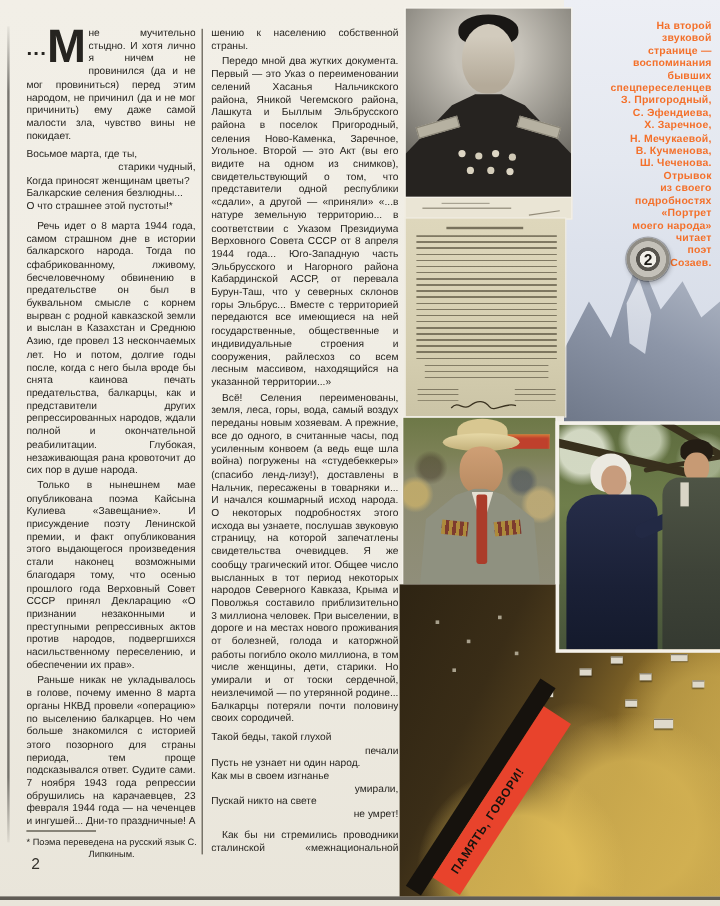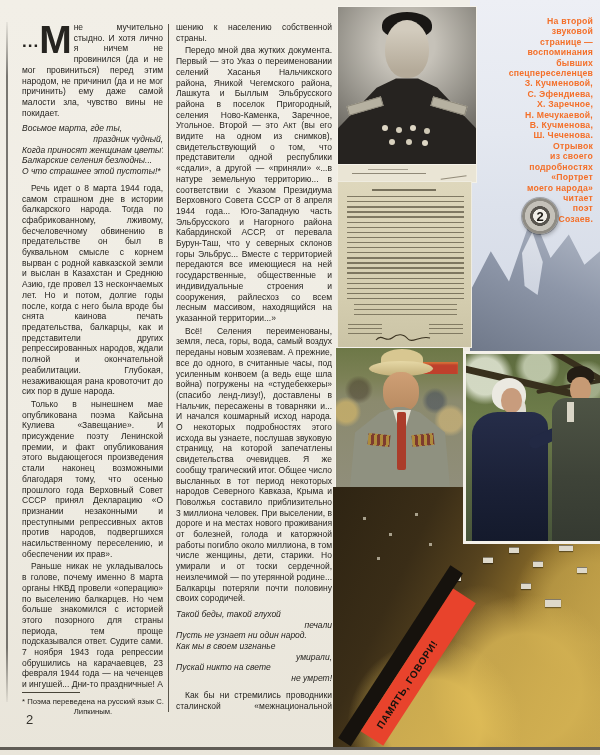--- a/index.html
+++ b/index.html
@@ -14,21 +14,21 @@
   
   .col{position:absolute;top:22px;text-align:justify;font-size:8.5px;line-height:10.7px;overflow:hidden;}
   .col1{left:22px;width:141px;height:668px;}
   .col2{left:176px;width:156px;height:692px;}
   .colrule{position:absolute;left:168px;top:24px;width:1px;height:688px;background:#5a564c;}
   .col p{margin:0 0 2px 0;}
   .col p.ind{text-indent:9px;}
   .dropcap{float:left;padding:2px 3px 0 0;}
   .dc-dots{font-weight:bold;font-size:17px;letter-spacing:1px;vertical-align:6px;}
   .dc-letter{font-weight:bold;font-size:39px;line-height:32px;letter-spacing:-1px;}
-  .poem{font-style:italic;margin:5px 0 6px 0 !important;text-align:left;}
+  .poem{margin:5px 0 6px 0 !important;text-align:left;}
   .poem .pl{white-space:nowrap;}
   .poem .r{text-align:right;}
   .fsep{position:absolute;left:22px;top:692px;width:58px;height:1px;background:#474338;}
   .footnote{position:absolute;left:22px;top:697px;width:142px;font-size:7.7px;line-height:9.6px;text-align:center;}
   .pagenum{position:absolute;left:26px;top:712px;font-size:13px;color:#34322c;}
 
   
   .photos{position:absolute;left:333px;top:0;width:267px;height:747px;}
   .photo{position:absolute;overflow:hidden;}
 
@@ -150,21 +150,21 @@
 <body>
 
 <div class="page">
   <div class="edge-l"></div>
   <div class="edge-b"></div>
 
   <div class="col col1">
     <p><span class="dropcap"><span class="dc-dots">...</span><span class="dc-letter">М</span></span><span>не мучительно стыдно. И хотя лично я ничем не провинился (да и не мог провиниться) перед этим народом, не причинил (да и не мог причинить) ему даже самой малости зла, чувство вины не покидает.</span></p>
     <div class="poem">
       <div class="pl">Восьмое марта, где ты,</div>
-      <div class="pl r">праздник чудный,</div>
+      <div class="pl r">старики чудный,</div>
       <div class="pl">Когда приносят женщинам цветы?</div>
       <div class="pl">Балкарские селения безлюдны...</div>
       <div class="pl">О что страшнее этой пустоты!*</div>
     </div>
     <p class="ind">Речь идет о 8 марта 1944 года, самом страшном дне в истории балкарского народа. Тогда по сфабрикованному, лживому, бесчеловечному обвинению в предательстве он был в буквальном смысле с корнем вырван с родной кавказской земли и выслан в Казахстан и Среднюю Азию, где провел 13 нескончаемых лет. Но и потом, долгие годы после, когда с него была вроде бы снята каинова печать предательства, балкарцы, как и представители других репрессированных народов, ждали полной и окончательной реабилитации. Глубокая, незаживающая рана кровоточит до сих пор в душе народа.</p>
     <p class="ind">Только в нынешнем мае опубликована поэма Кайсына Кулиева «Завещание». И присуждение поэту Ленинской премии, и факт опубликования этого выдающегося произведения стали наконец возможными благодаря тому, что осенью прошлого года Верховный Совет СССР принял Декларацию «О признании незаконными и преступными репрессивных актов против народов, подвергшихся насильственному переселению, и обеспечении их прав».</p>
     <p class="ind">Раньше никак не укладывалось в голове, почему именно 8 марта органы НКВД провели «операцию» по выселению балкарцев. Но чем больше знакомился с историей этого позорного для страны периода, тем проще подсказывался ответ. Судите сами. 7 ноября 1943 года репрессии обрушились на карачаевцев, 23 февраля 1944 года — на чеченцев и ингушей... Дни-то праздничные! А в праздники просто легче застать людей дома всех вместе. Нет, не немецкие фашисты додумались до такого иезуитства и кощунства. И вообще выселение 12 наций и народностей из исконных мест проживания является олицетворением одного из самых чудовищных преступлений. Немного найдется примеров столь подлого и жестокого террора, осуществленного по отно-</p>
   </div>
 
   <div class="colrule"></div>
@@ -194,21 +194,21 @@
     <div class="photo mountain">
       <div class="ridge"></div>
       <div class="snow"></div>
       <div class="sidebar-text" id="sidebarLines" style="color: rgb(244, 112, 42);">
           <div>На второй</div>
           <div>звуковой</div>
           <div>странице —</div>
           <div>воспоминания</div>
           <div>бывших</div>
           <div>спецпереселенцев</div>
-          <div>З. Кучменовой,</div>
+          <div>З. Пригородный,</div>
           <div>С. Эфендиева,</div>
           <div>Х. Заречное,</div>
           <div>Н. Мечукаевой,</div>
           <div>В. Кучменова,</div>
           <div>Ш. Чеченова.</div>
           <div>Отрывок</div>
           <div>из своего</div>
           <div>подробностях</div>
           <div>«Портрет</div>
           <div>моего народа»</div>

